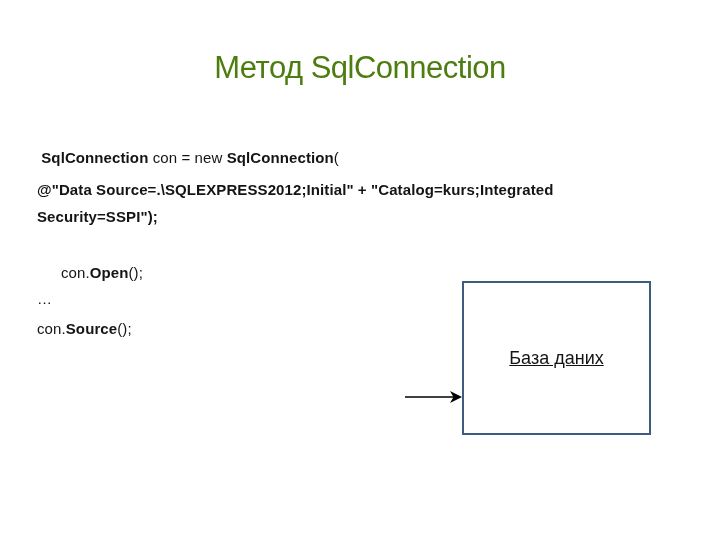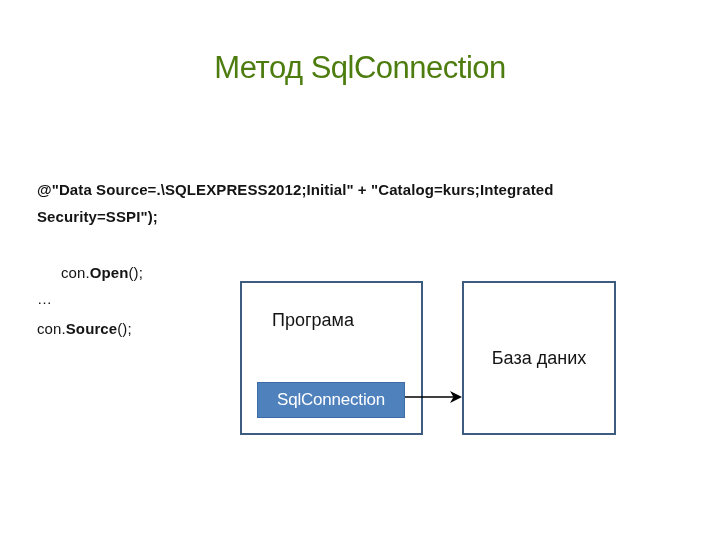--- a/index.html
+++ b/index.html
@@ -41,22 +41,22 @@
   #line-dots  { top: 290px; }
   #line-close { top: 320px; }
 
   .dbox {
     position: absolute;
     background: #ffffff;
     border: 2px solid #3e5c80;
   }
   .program-box { left: 240px; top: 281px; width: 183px; height: 154px; }
   .database-box {
-    left: 462px; top: 281px; width: 154px; height: 154px;
-    display: flex; align-items: center; justify-content: center;
+    left: 462px; top: 281px; width: 189px; height: 154px;
+    display: flex; align-items: center; justify-content: center; text-decoration: underline;
   }
   .program-label {
     position: absolute;
     left: 30px;
     top: 27px;
     font-size: 18px;
     color: #141414;
   }
   .database-label { font-size: 18px; color: #141414; }
   .connector {
@@ -84,37 +84,32 @@
     height: 14px;
   }
 </style>
 </head>
 <body>
 
 <div class="slide">
 
   <h1 class="title">Метод SqlConnection</h1>
 
+  <div class="code-line" id="line-decl"><span class="b"> SqlConnection</span><span> con = new </span><span class="b">SqlConnection</span><span>(</span></div>
 
   <div class="code-line" id="line-conn1">@"Data Source=.\SQLEXPRESS2012;Initial" + "Catalog=kurs;Integrated</div>
 
   <div class="code-line" id="line-conn2">Security=SSPI");</div>
 
   <div class="code-line" id="line-open"><span>con.</span><span class="b">Open</span><span>();</span></div>
 
   <div class="code-line" id="line-dots">…</div>
 
   <div class="code-line" id="line-close"><span>con.</span><span class="b">Source</span><span>();</span></div>
 
-  <div class="dbox program-box">
-    <div class="program-label">Програма</div>
-    <div class="connector">
-      <span class="connector-label">SqlConnection</span>
-    </div>
-  </div>
 
   <svg class="arrow-svg" viewBox="0 0 58 14" xmlns="http://www.w3.org/2000/svg">
     <line x1="0" y1="7" x2="50" y2="7" stroke="#000000" stroke-width="1.5"></line>
     <polygon points="45,1 57,7 45,13 48.5,7" fill="#000000"></polygon>
   </svg>
 
   <div class="dbox database-box">
     <span class="database-label">База даних</span>
   </div>
 

